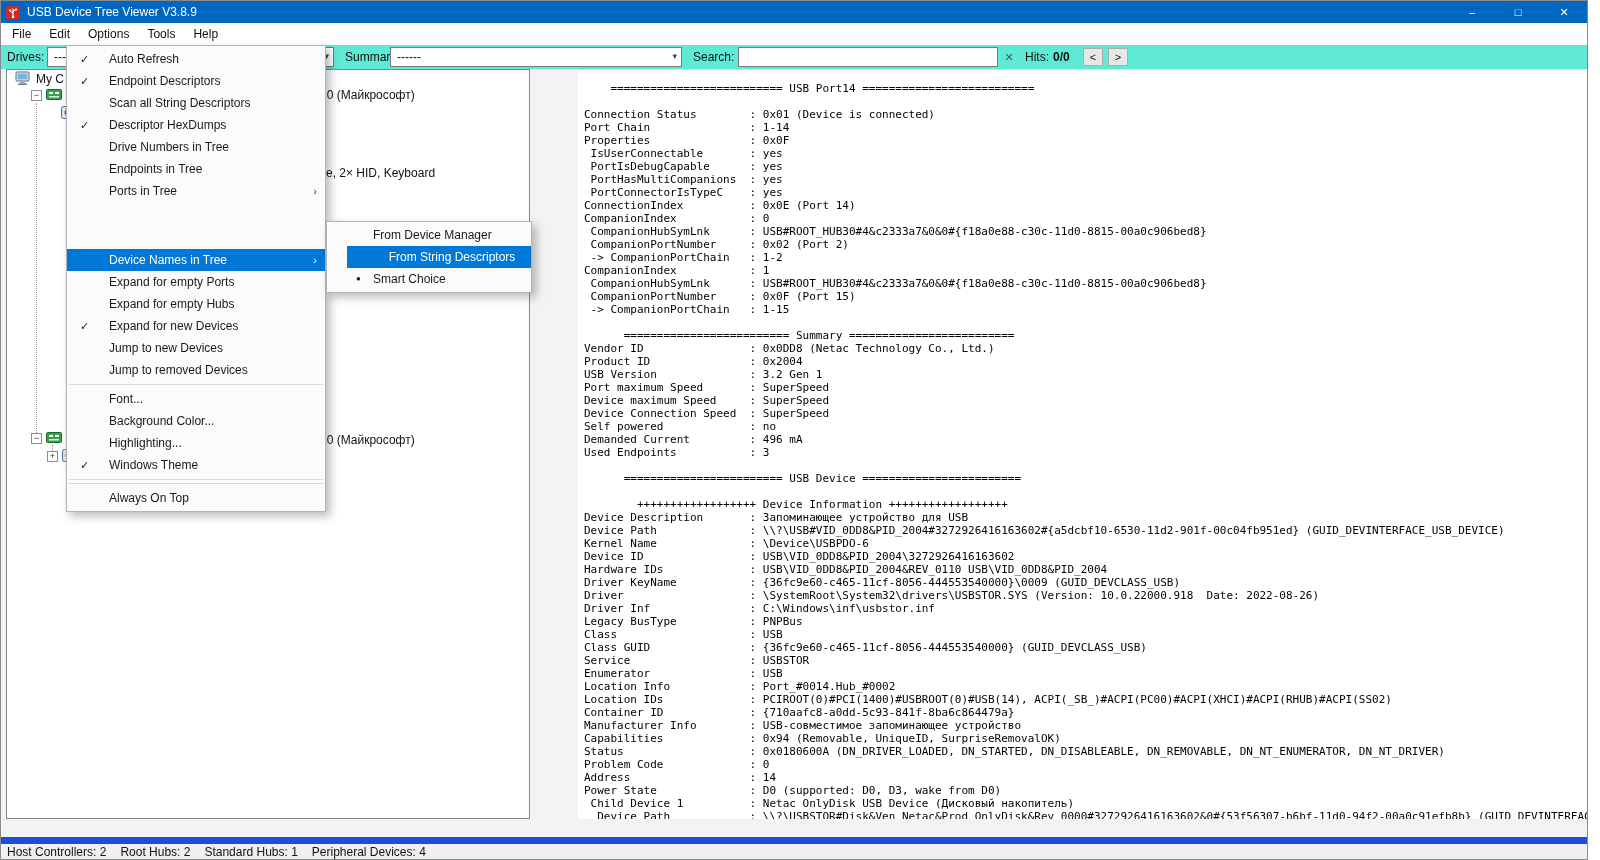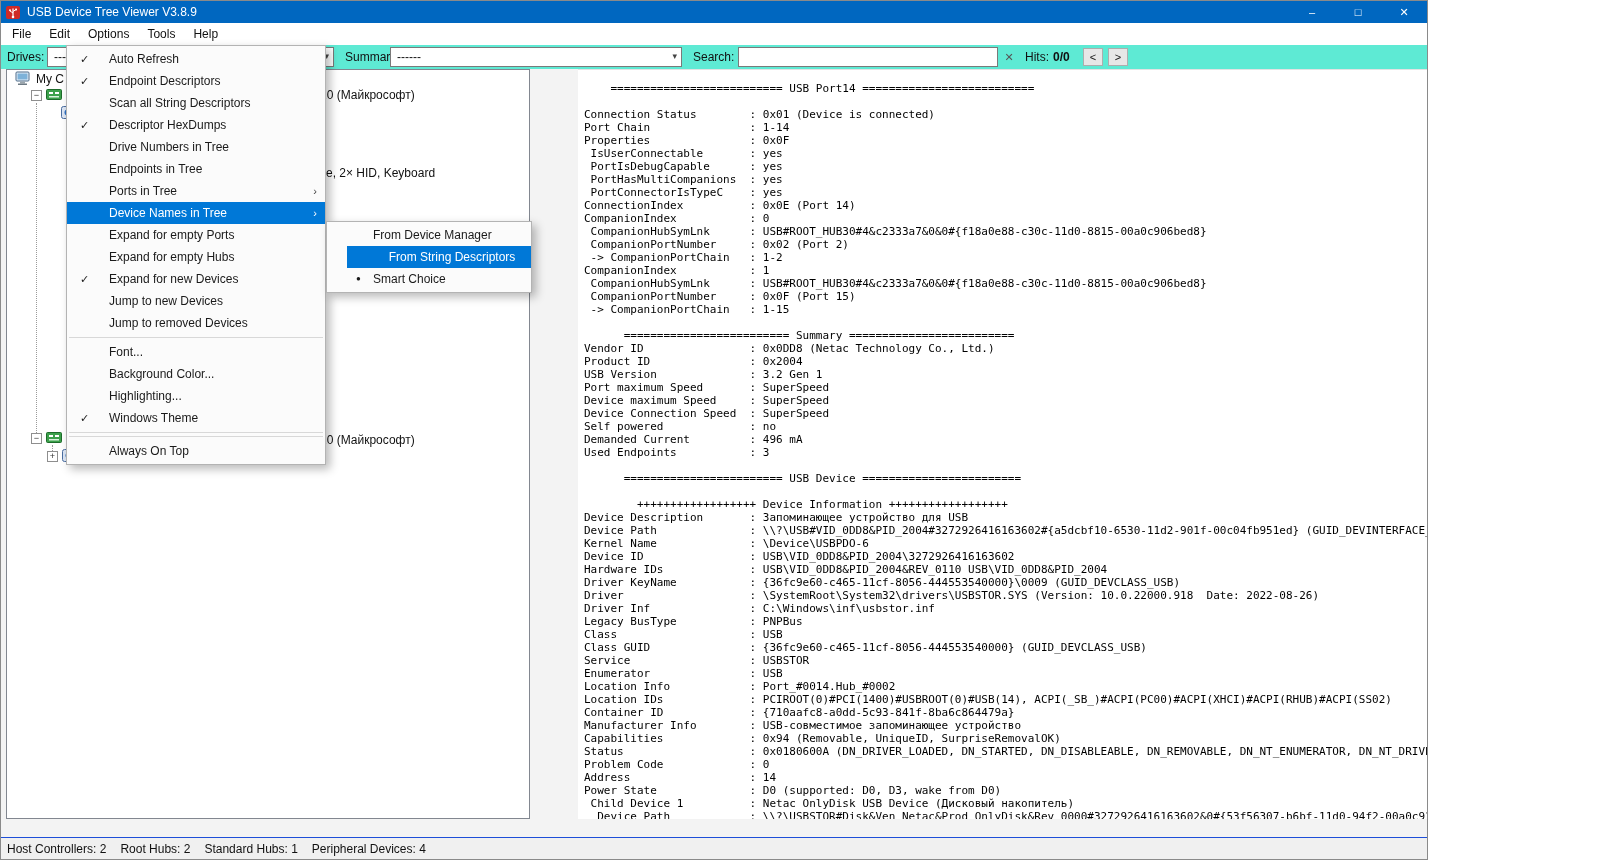--- a/index.html
+++ b/index.html
@@ -1,18 +1,18 @@
 <!DOCTYPE html>
 <html><head>
 <meta charset="utf-8">
 <style>
   * { box-sizing: border-box; margin: 0; padding: 0; }
   html,body { width:1600px; height:860px; overflow:hidden; }
   body { font-family:"Liberation Sans",sans-serif; font-size:12px; color:#111; background:#fff; }
-  .window { position:relative; width:1428px; height:860px; overflow:hidden; background:#fff; border:1px solid #8a8a8a; }
+  .window { position:relative; width:1588px; height:860px; overflow:hidden; background:#fff; border:1px solid #8a8a8a; }
 
   
   .titlebar { position:absolute; top:0; left:0; width:100%; height:22px; background:#0067c0; display:flex; align-items:center; color:#fff; }
   .app-icon { width:15px; height:15px; margin:0 6px 0 5px; display:inline-block; }
   .title-text { font-size:12px; }
   .win-controls { position:absolute; right:0; top:0; height:22px; display:flex; }
   .win-btn { width:46px; height:22px; display:flex; align-items:center; justify-content:center; font-size:11px; color:#fff; cursor:default; }
 
   
   .menubar { position:absolute; top:22px; left:0; width:100%; height:22px; background:#fff; display:flex; align-items:center; padding-left:2px; }
@@ -37,30 +37,30 @@
   .expander { position:absolute; width:11px; height:11px; border:1px solid #8e8e8e; background:#fff; font-size:9px; line-height:9px; text-align:center; color:#333; }
   .vdots { position:absolute; width:0; border-left:1px dotted #9a9a9a; }
 
   
   .detail-panel { position:absolute; top:0; left:533px; width:1035px; height:750px; background:#fff; overflow:hidden; border-top:1px solid #e3e3e3;margin-left:44px; }
   .detail-panel pre { margin:0; padding:12px 16px 0 6px; font-family:"DejaVu Sans Mono",monospace; font-size:11px; line-height:13px; white-space:pre; color:#000; }
   .vscroll { position:absolute; top:0; right:0; width:13px; height:750px; background:#f0f0f0; }
   .vthumb { position:absolute; top:2px; left:2px; width:9px; height:112px; background:#c8c8c8; border-radius:4px; }
 
   
-  .statusbar { position:absolute; bottom:0; left:0; width:100%; height:22px; background:#f0f0f0; border-top:1px solid #1d4ed8; display:flex; align-items:center; gap:14px; padding-left:6px; }
+  .statusbar { position:absolute; bottom:0; left:0; width:100%; height:22px; background:#f0f0f0; border-top:7px solid #1d4ed8; display:flex; align-items:center; gap:14px; padding-left:6px; }
 
   
   .popup { position:absolute; background:#fbfbfb; border:1px solid #b3b3b3; box-shadow:4px 4px 9px rgba(0,0,0,0.28); padding:2px 0; z-index:100; }
   .options-menu { top:44px; left:65px; width:260px; }
   .submenu { top:220px; left:325px; width:206px; z-index:110; }
   .omi { position:relative; height:22px; line-height:22px; padding-left:42px; padding-right:20px; white-space:nowrap; color:#1a1a1a; }
   .omi .chk { position:absolute; left:13px; top:0; width:16px; font-size:11px; }
   .omi .arr { position:absolute; right:8px; top:0; font-size:11px; color:#444; }
-  .omi.hl { background:#0078d7; color:#fff; }
+  .omi.hl { background:#0078d7; color:#fff;margin-top:47px; }
   .omi.hl .arr, .omi.hl .chk { color:#fff; }
   .smi { position:relative; height:22px; line-height:22px; padding-left:26px; white-space:nowrap; color:#1a1a1a;margin-left:20px; }
   .smi .radio { position:absolute; left:9px; top:0; font-size:8px; }
   .smi.hl { background:#0078d7; color:#fff;text-align:center; }
   .sep { border-top:1px solid #d8d8d8; margin:3px 2px; height:0; }
 </style>
 </head>
 <body>
 
 <div class="window">

